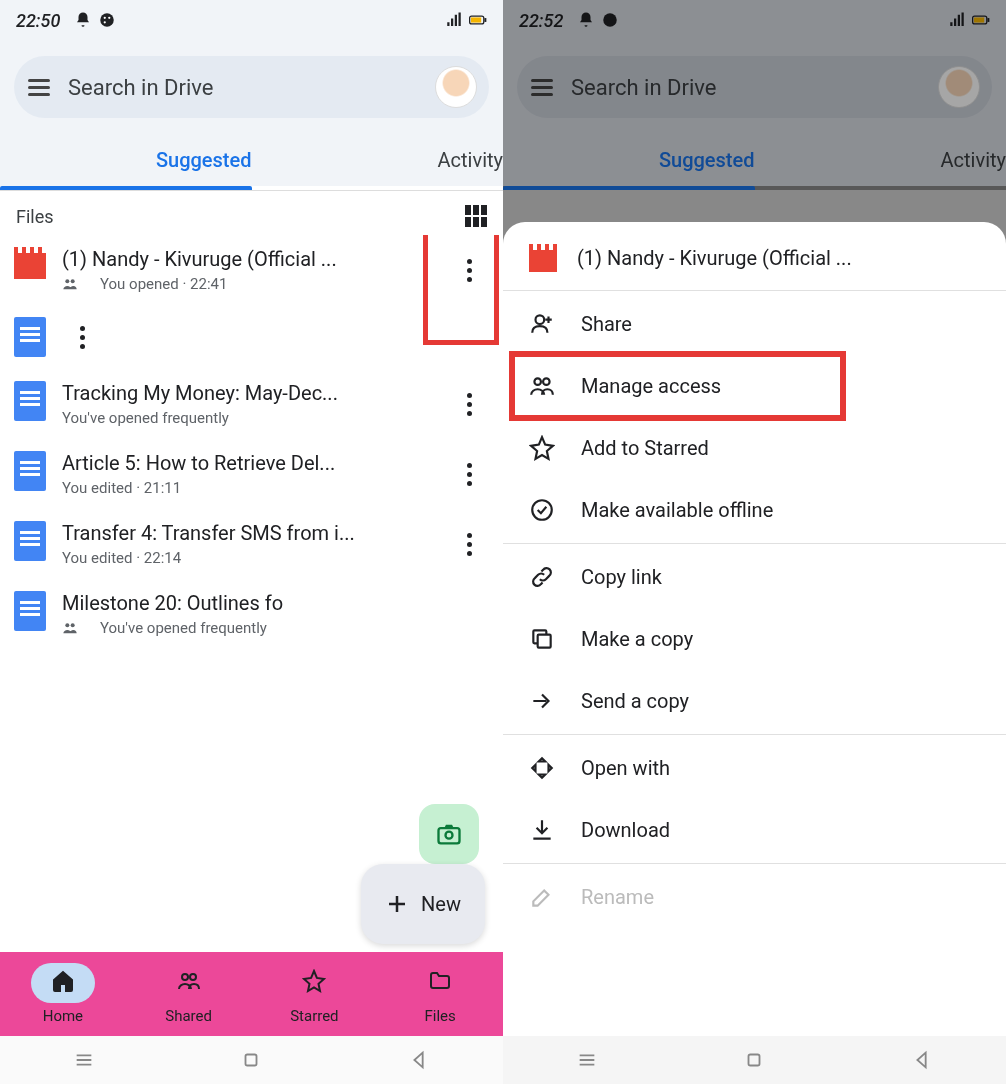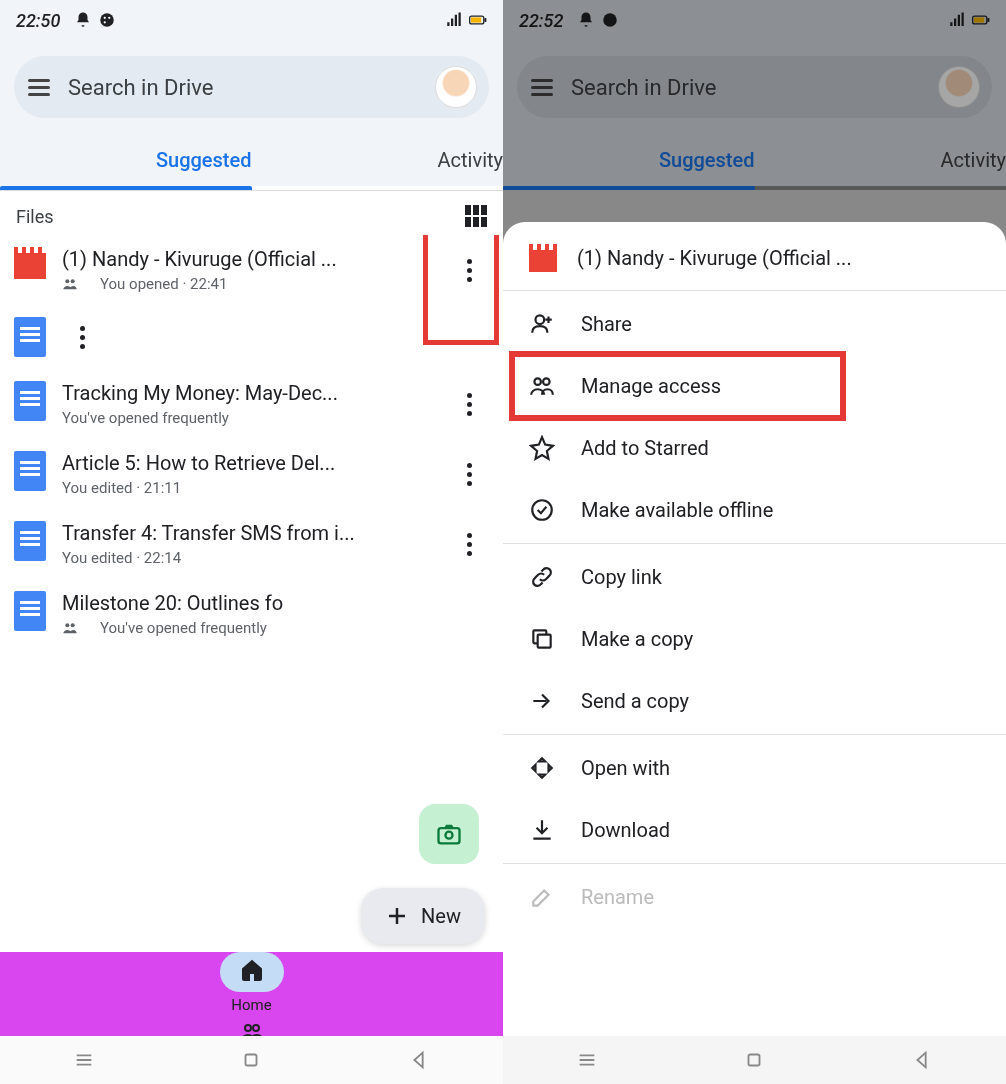--- a/index.html
+++ b/index.html
@@ -86,28 +86,28 @@
   .more-btn span{width:5px;height:5px;background:#202124;border-radius:50%;}
   .red-box { border:5px solid #e53935; position:absolute; pointer-events:none;}
   
   .fab-camera {
     position:absolute; right:24px; bottom:220px;
     width:60px;height:60px;border-radius:16px;background:#c6f0d2;
     display:flex;align-items:center;justify-content:center;
   }
   .fab-new {
     position:absolute; right:18px; bottom:140px;
-    padding:16px 24px; border-radius:22px; background:#e8eaf0;
+    padding:28px 24px; border-radius:22px; background:#e8eaf0;
     display:flex;align-items:center;gap:12px; font-size:20px; color:#202124;
     box-shadow:0 2px 6px rgba(0,0,0,0.15);
   }
   
   .bottomnav {
     position:absolute; bottom:48px; left:0; right:0; height:84px;
-    display:flex; background:#d946ef;flex-direction:column;
+    display:flex; background:#ec4899;
   }
   .nav-item { flex:1; display:flex; flex-direction:column; align-items:center; justify-content:center; gap:4px; font-size:15px; color:#202124; cursor:pointer;}
   .nav-item .pill{ padding:6px 20px; border-radius:20px;}
   .nav-item.active .pill{ background:#c4dcf5;}
   .nav-item svg{width:24px;height:24px;fill:none;stroke:#202124;stroke-width:2;}
   .nav-item.active svg{fill:#202124;}
   
   .androidnav{position:absolute;bottom:0;left:0;right:0;height:48px;display:flex;align-items:center;justify-content:space-around;background:#fafafa;}
   .androidnav svg{width:22px;height:22px;fill:none;stroke:#888;stroke-width:2;}
   

